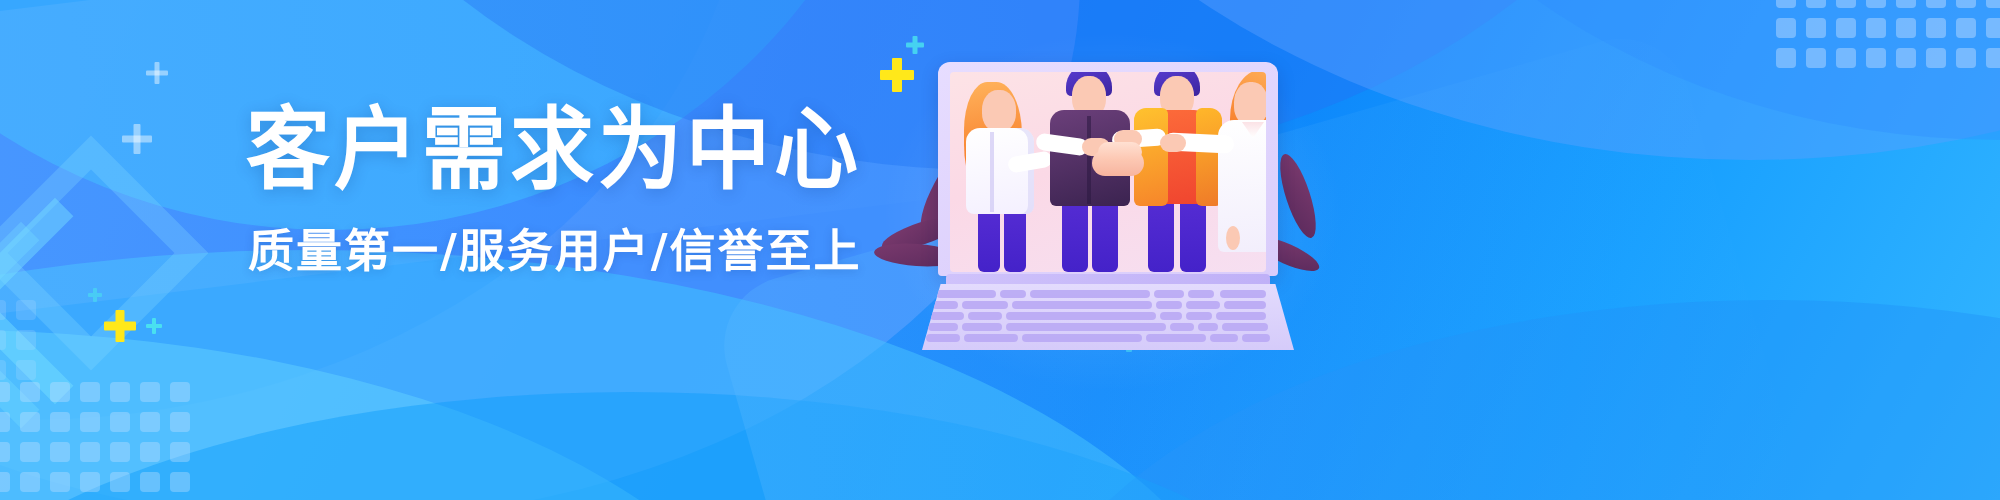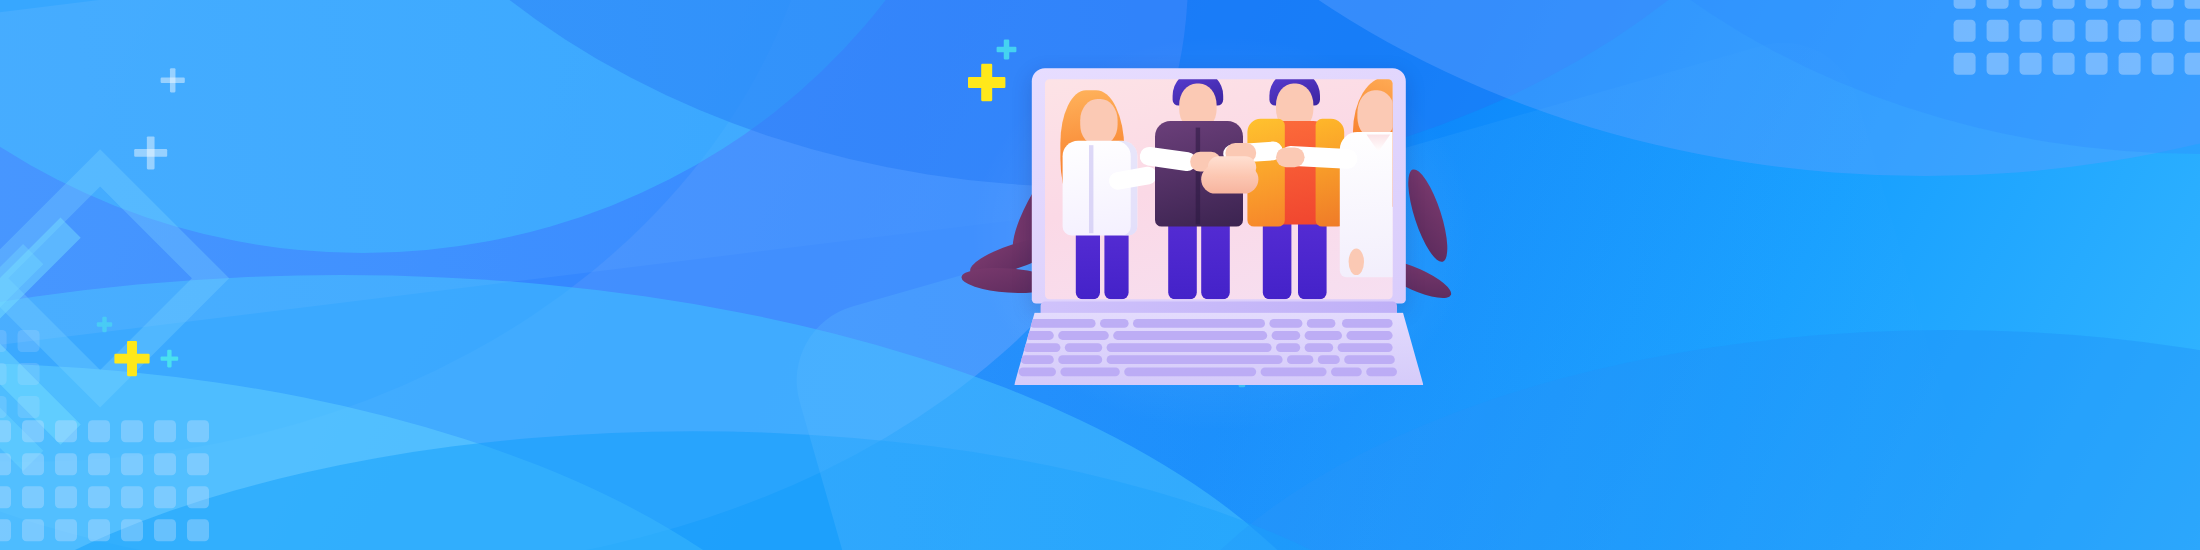--- a/index.html
+++ b/index.html
@@ -198,20 +198,24 @@
 
   <div class="plus p-white" style="left:146px;top:62px;width:22px;height:22px;--t:5px;"></div>
   <div class="plus p-white" style="left:122px;top:124px;width:30px;height:30px;--t:7px;"></div>
   <div class="plus p-yellow" style="left:104px;top:310px;width:32px;height:32px;--t:9px;"></div>
   <div class="plus p-cyan" style="left:146px;top:318px;width:16px;height:16px;--t:4px;"></div>
   <div class="plus p-cyan" style="left:88px;top:288px;width:14px;height:14px;--t:4px;opacity:.6;"></div>
   <div class="plus p-yellow" style="left:880px;top:58px;width:34px;height:34px;--t:10px;"></div>
   <div class="plus p-cyan" style="left:906px;top:36px;width:18px;height:18px;--t:5px;opacity:.85;"></div>
   <div class="plus p-cyan" style="left:1118px;top:330px;width:22px;height:22px;--t:6px;opacity:.55;"></div>
 
+  <div class="copy">
+    <h1 class="headline">客户需求为中心</h1>
+    <p class="subline">质量第一/服务用户/信誉至上</p>
+  </div>
 
   <div id="laptop">
     <div class="glow"></div>
 
     <div class="leaf" style="left:-24px;top:114px;width:96px;height:26px;transform:rotate(-62deg);"></div>
     <div class="leaf" style="left:-42px;top:160px;width:86px;height:22px;transform:rotate(-18deg);"></div>
     <div class="leaf" style="left:-48px;top:182px;width:86px;height:22px;transform:rotate(4deg);"></div>
 
     <div class="leaf" style="left:332px;top:122px;width:88px;height:24px;transform:rotate(72deg);"></div>
     <div class="leaf" style="left:330px;top:182px;width:70px;height:20px;transform:rotate(24deg);"></div>

